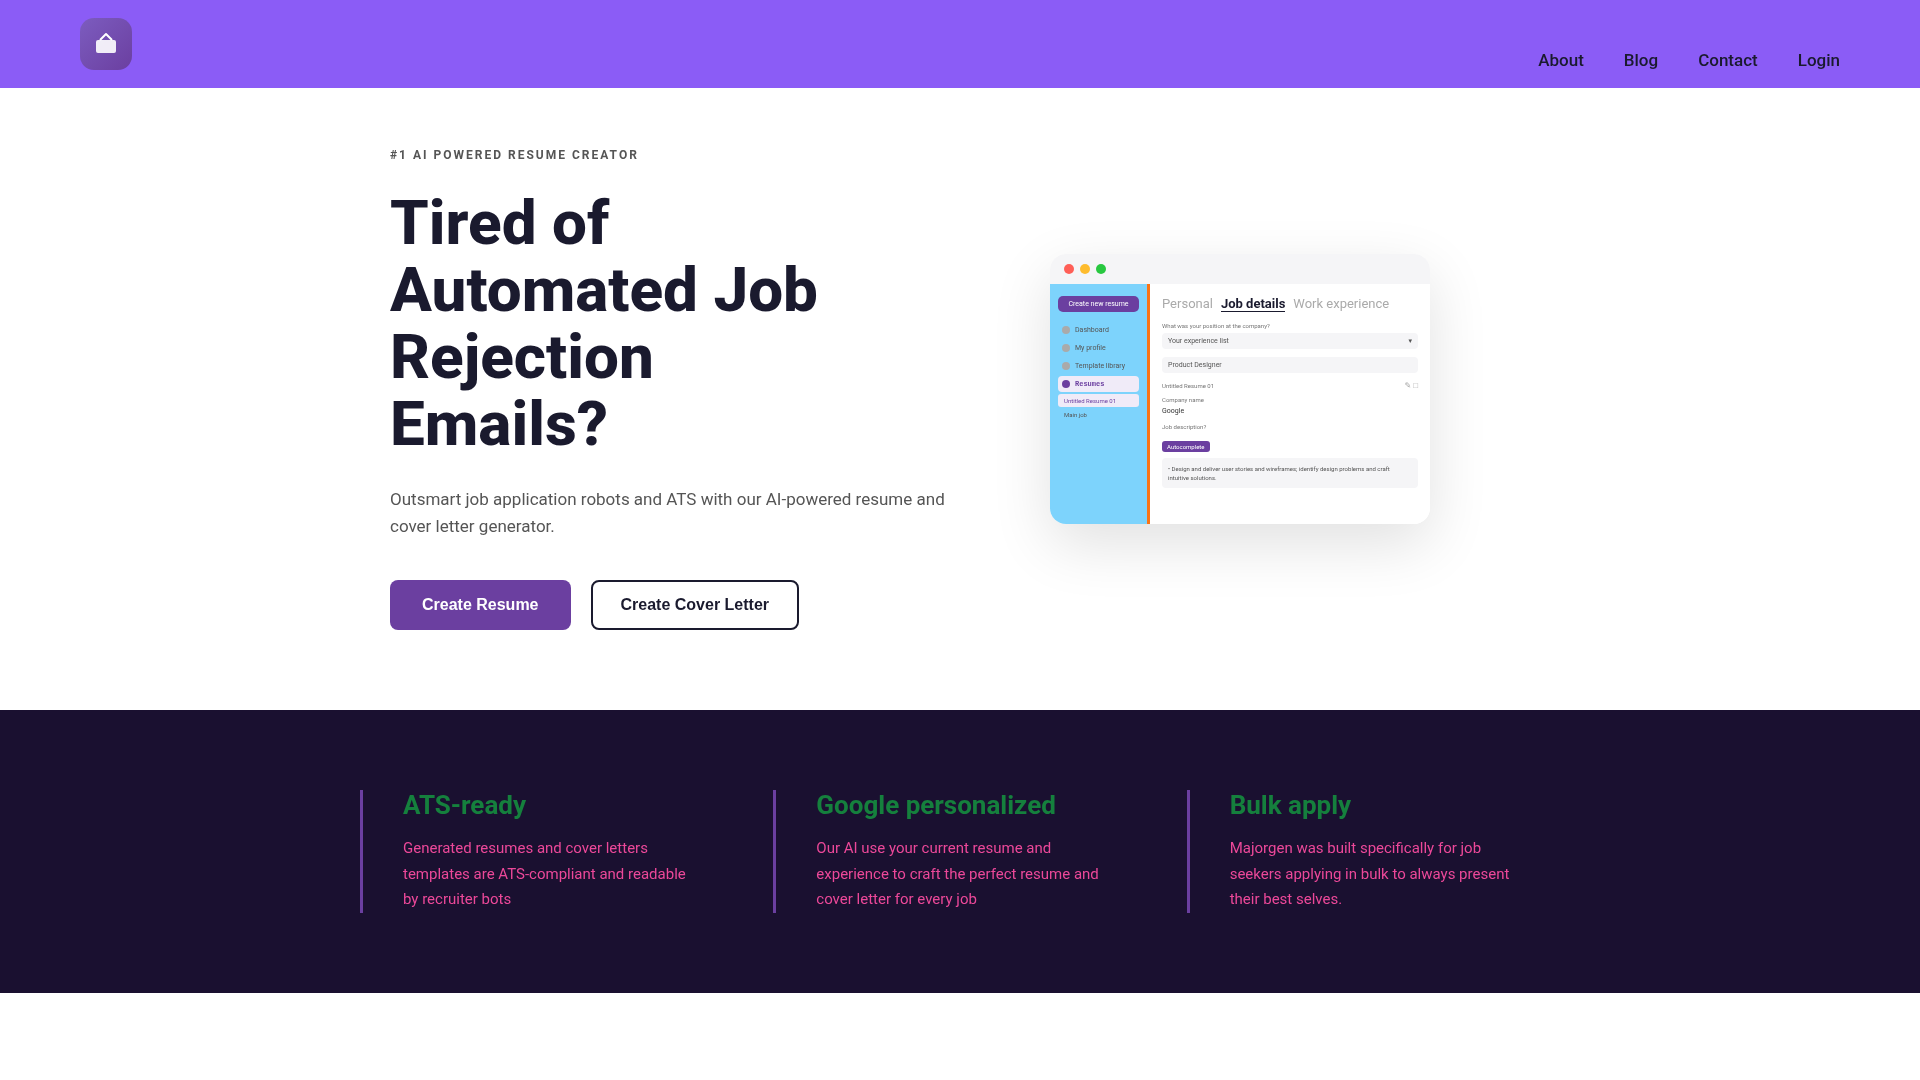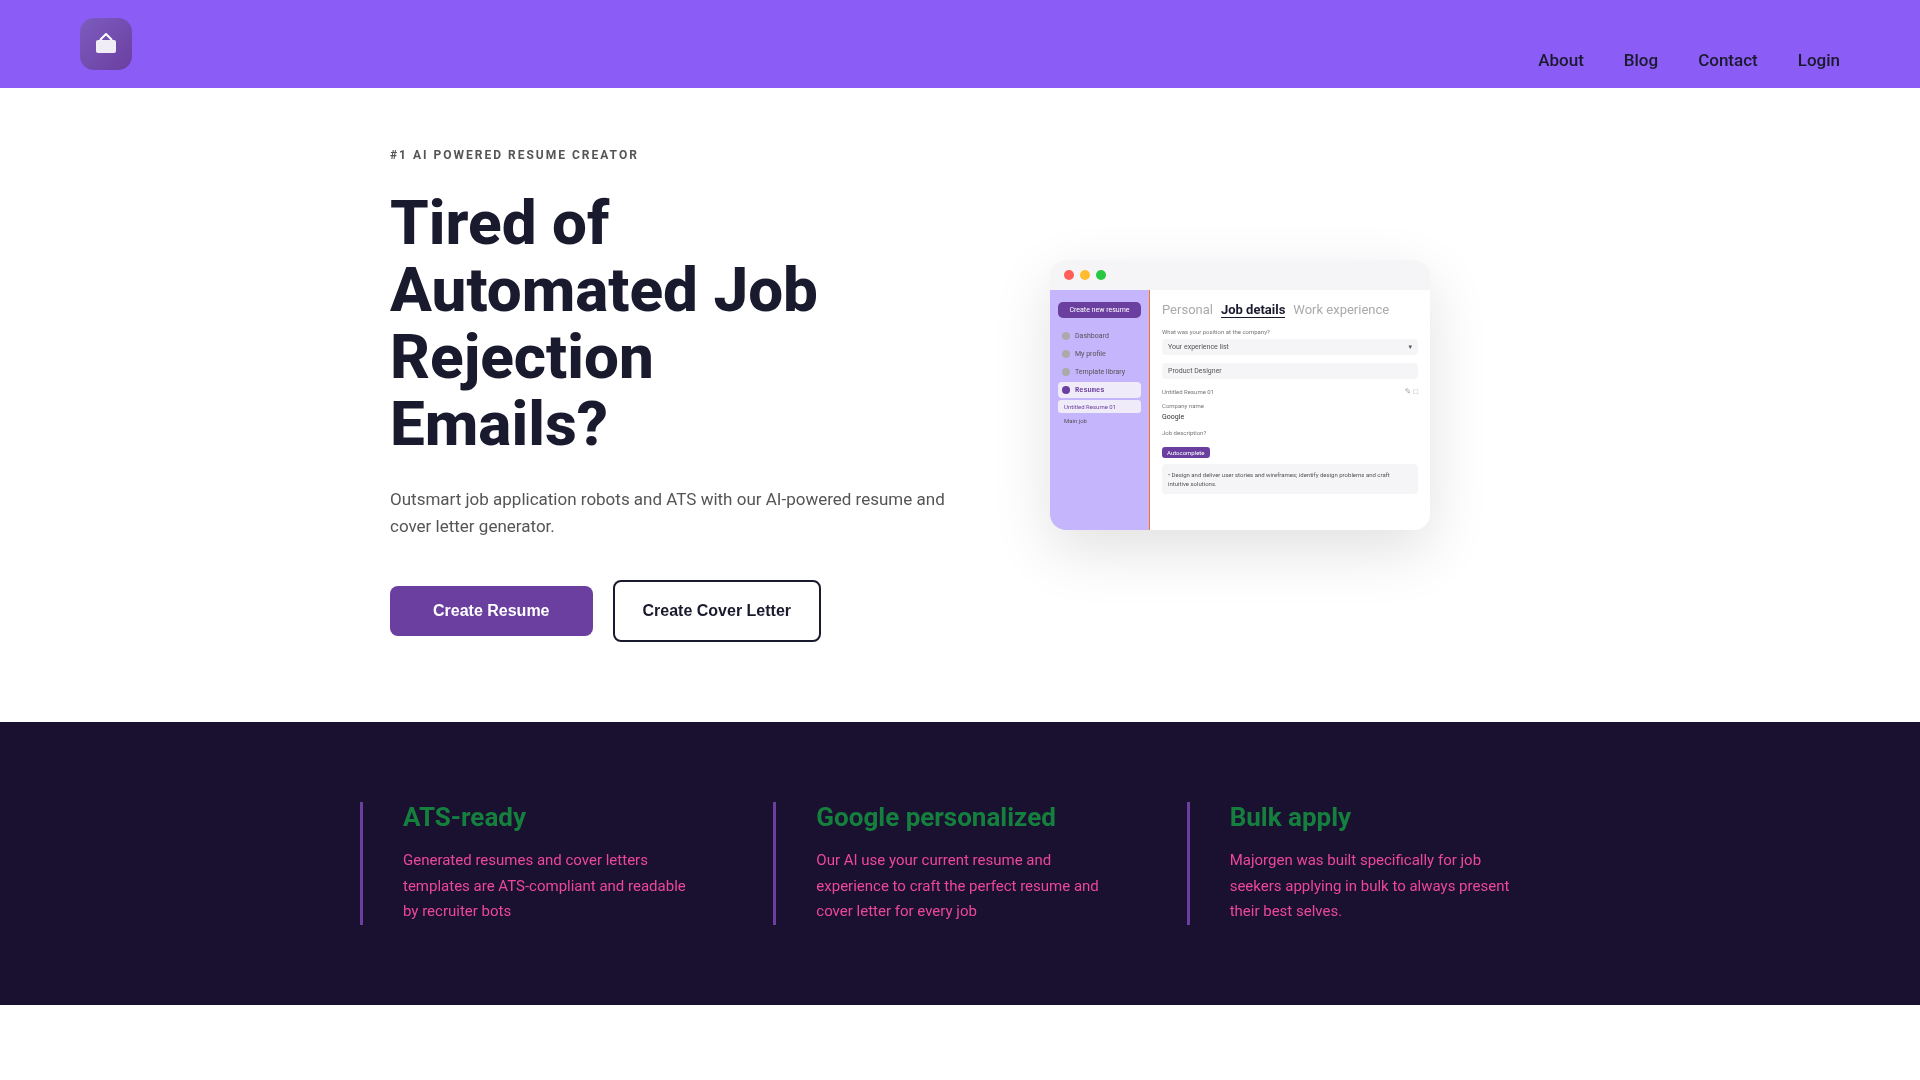--- a/index.html
+++ b/index.html
@@ -57,31 +57,31 @@
       font-size: 17px;
       color: #555;
       line-height: 1.6;
       margin-bottom: 40px;
     }
     .hero-buttons { display: flex; gap: 20px; align-items: center; }
     .btn-primary {
       background: #6b3fa0;
       color: #fff;
       border: none;
-      padding: 16px 43px;
+      padding: 16px 32px;
       border-radius: 8px;
       font-size: 16px;
       font-weight: 600;
       cursor: pointer;
     }
     .btn-secondary {
       background: #fff;
       color: #1a1a2e;
       border: 2px solid #1a1a2e;
-      padding: 20px 28px;
+      padding: 14px 28px;
       border-radius: 8px;
       font-size: 16px;
       font-weight: 600;
       cursor: pointer;
     }
 
     
     .hero-right {
       flex: 1;
       display: flex;
@@ -107,22 +107,22 @@
     .dot { width: 10px; height: 10px; border-radius: 50%; }
     .dot-red { background: #ff5f57; }
     .dot-yellow { background: #febc2e; }
     .dot-green { background: #28c840; }
     .mockup-body {
       display: flex;
       height: 240px;
     }
     .mockup-sidebar {
       width: 100px;
-      background: #c4b5fd;
-      border-right: 1px solid #f97316;
+      background: #7dd3fc;
+      border-right: 3px solid #f97316;
       padding: 12px 8px;
     }
     .sidebar-btn {
       background: #6b3fa0;
       color: #fff;
       border-radius: 5px;
       font-size: 7px;
       padding: 4px 6px;
       margin-bottom: 10px;
       text-align: center;

